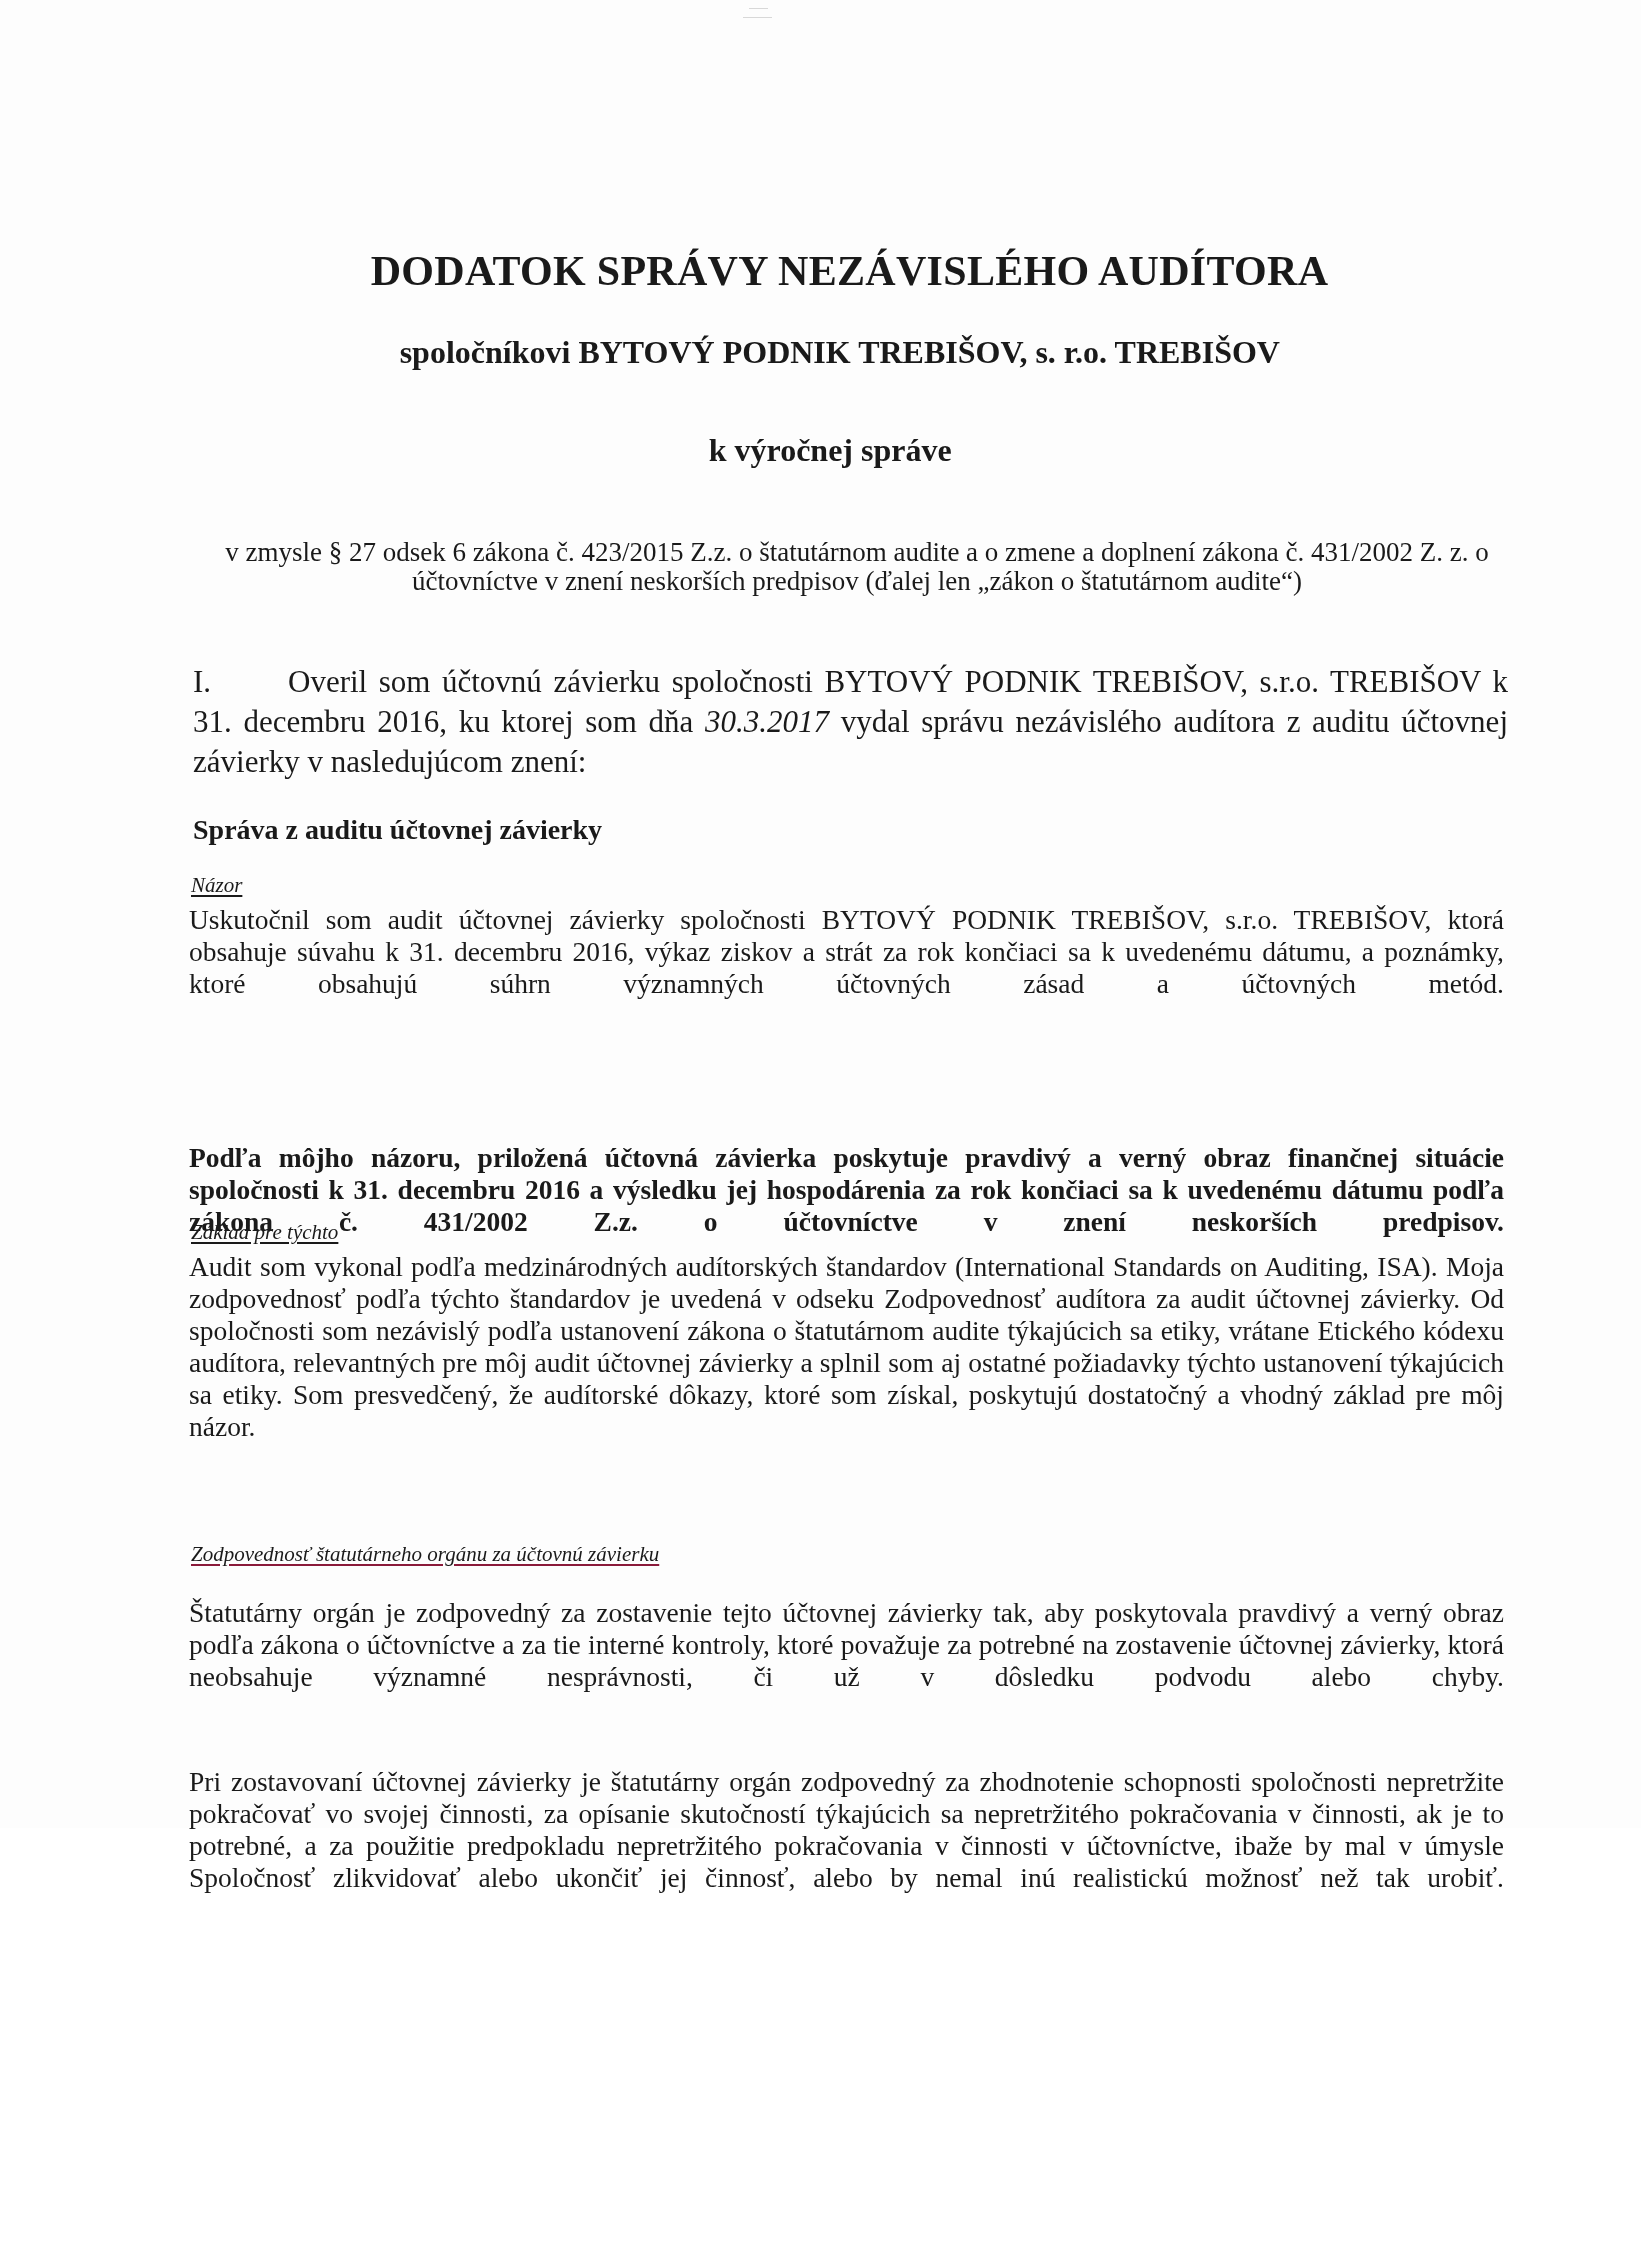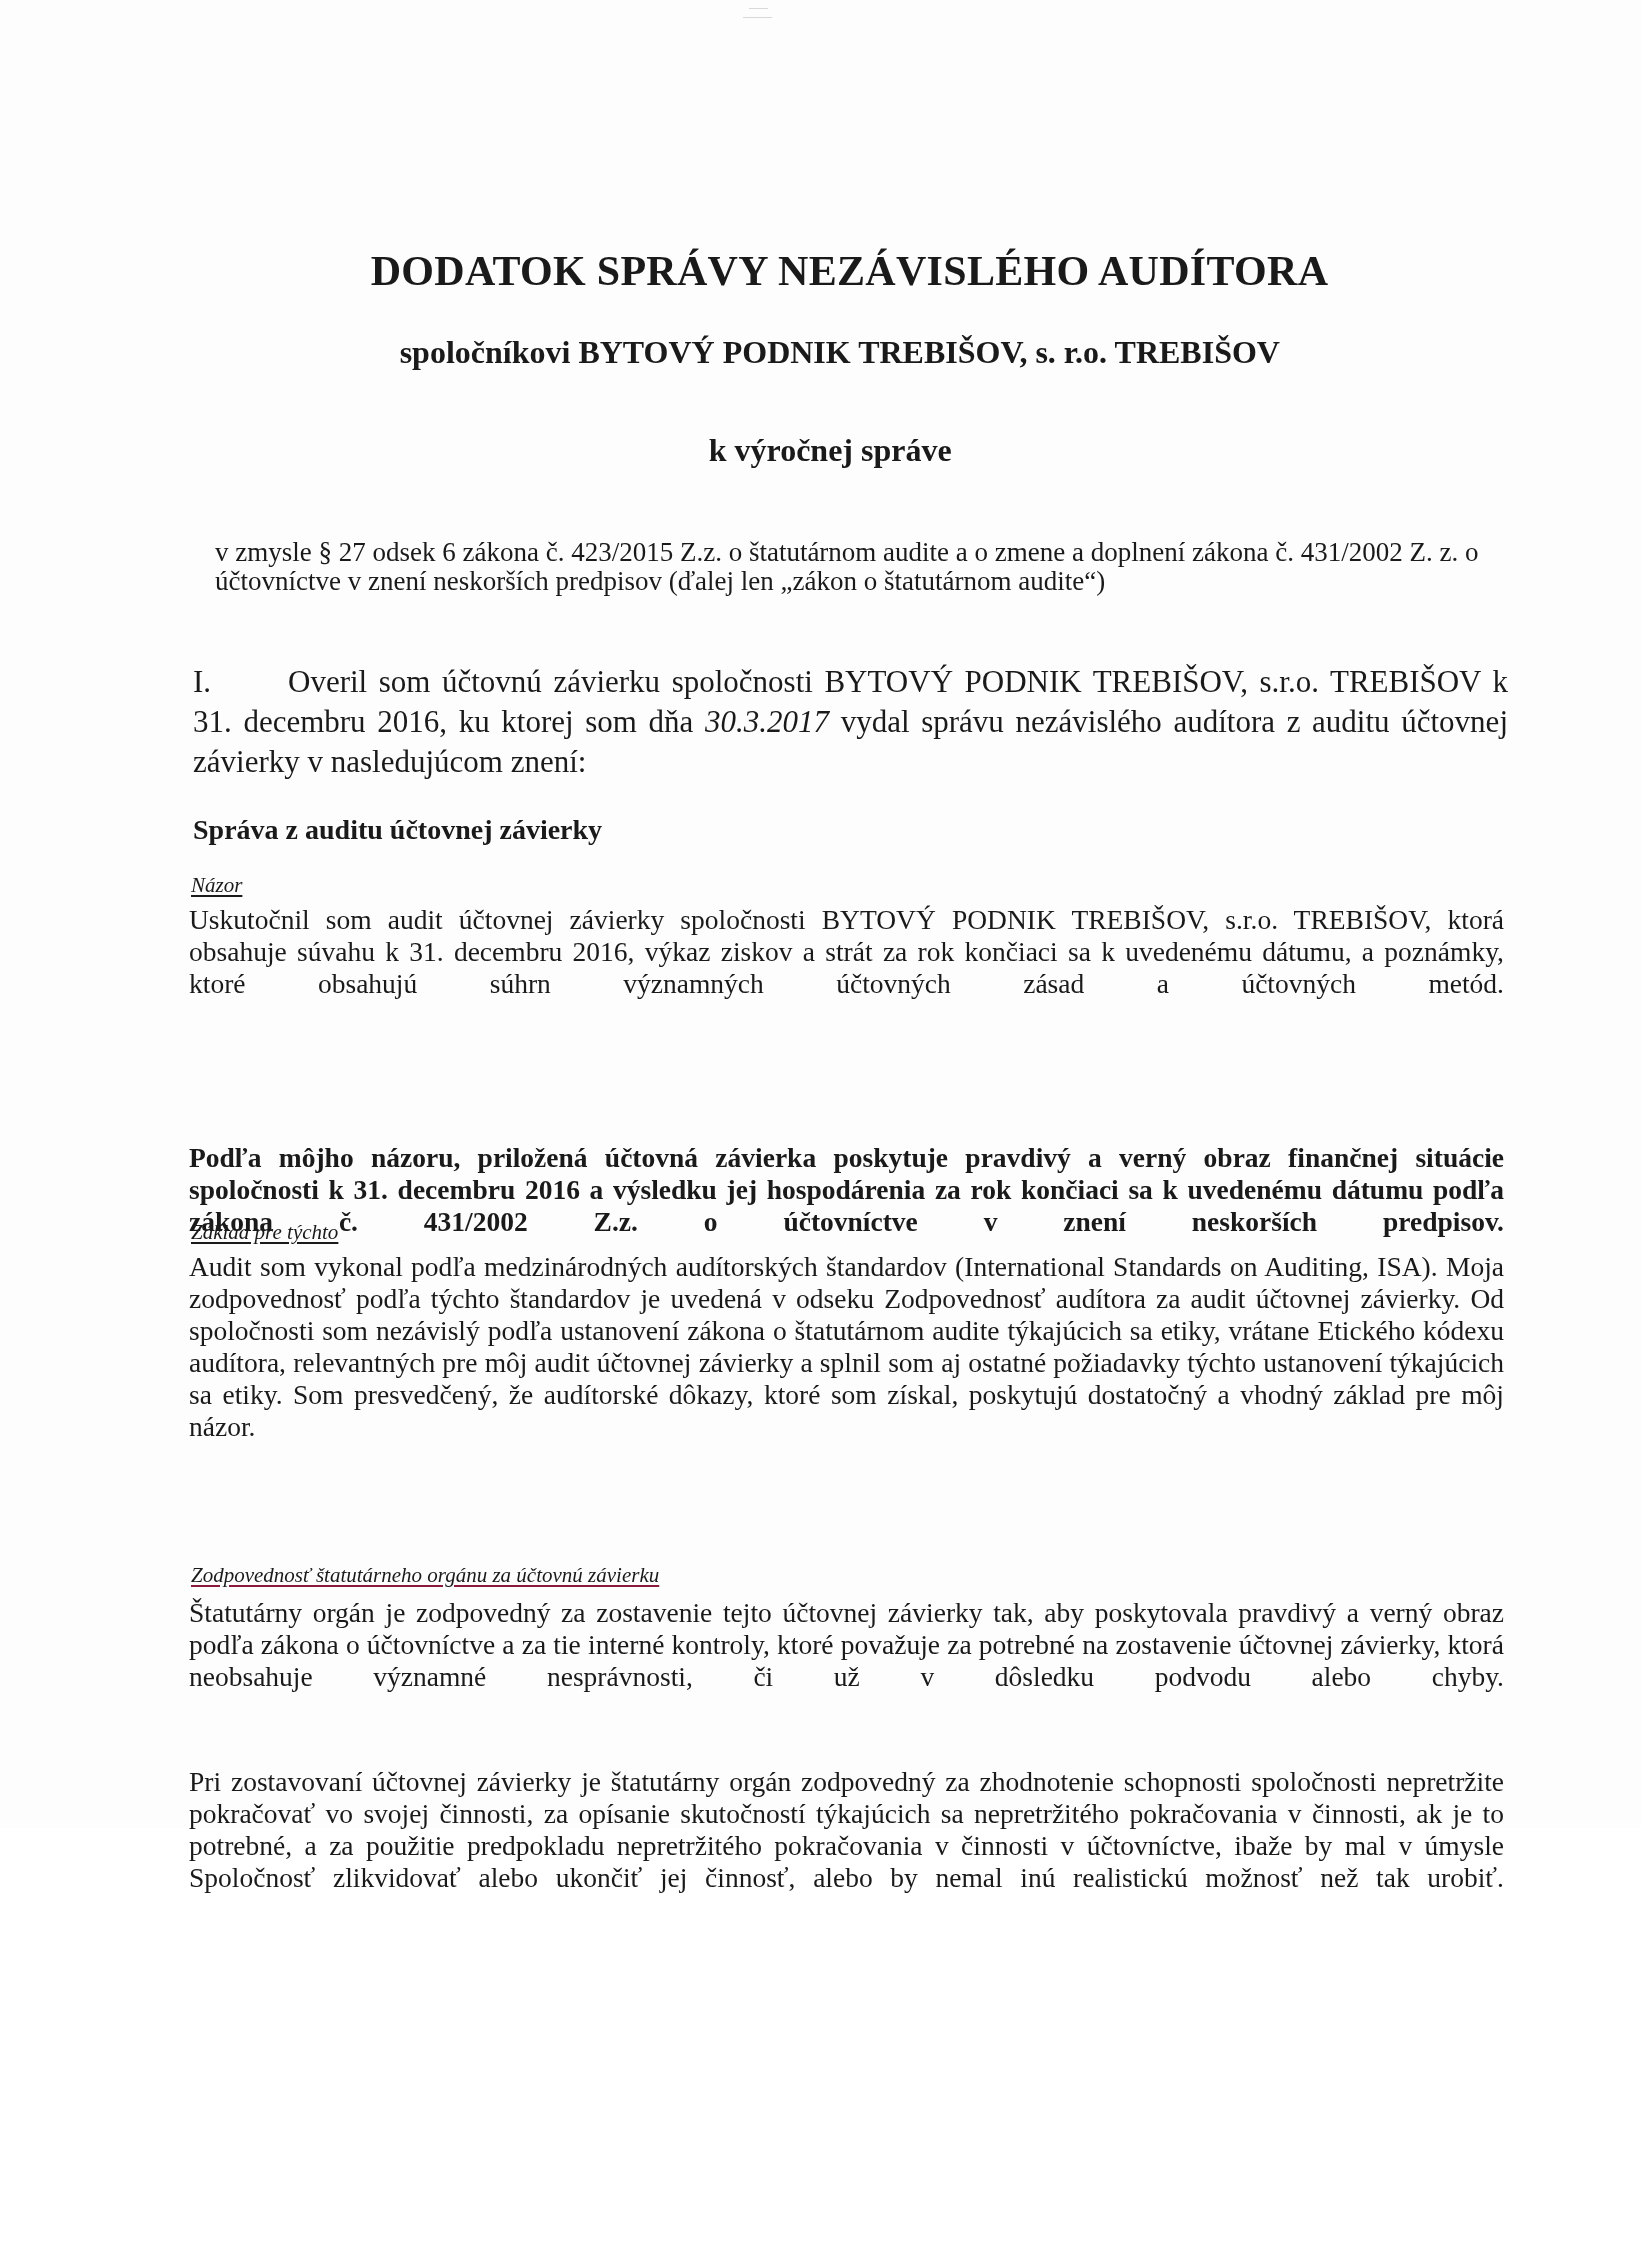--- a/index.html
+++ b/index.html
@@ -5,26 +5,26 @@
   html, body { margin: 0; padding: 0; background: #ffffff; }
   body { width: 1641px; height: 2257px; position: relative; overflow: hidden;
          font-family: "Liberation Serif", serif; color: #1a1a1a; }
   .page { position: absolute; left: 0; top: 0; width: 1641px; height: 1828px; background: #fdfdfd; }
   .scan-mark { position: absolute; background: #d8d8d8; height: 1px; }
   .title { position: absolute; left: 0; width: 1641px; text-align: center; font-weight: bold; }
   .t1 { top: 247px; font-size: 42px; letter-spacing: 0.3px; left: 29px; }
   .t2 { top: 334px; font-size: 32px; left: 19.3px; }
   .t3 { top: 432px; font-size: 32px; left: 9.7px; }
   .block { position: absolute; left: 191px; width: 1313px; font-size: 31px; line-height: 40px; text-align: justify; }
-  .law { left: 215px; width: 1284px; top: 538px; text-align: left; font-size: 27px; line-height: 29.4px; }
+  .law { left: 215px; width: 1284px; top: 538px; text-align: center; font-size: 27px; line-height: 29.4px; }
   .intro { top: 662px; width: 1315px; left: 193px; }
   .intro .num { display: inline-block; width: 95px; }
   .sec-head { position: absolute; left: 193px; font-weight: bold; font-size: 28px; }
   .sub-head { position: absolute; left: 191px; font-style: italic; font-size: 21px; text-decoration: underline; text-underline-offset: 2.9px; }
-  .sub-head.red { text-decoration-color: #8a1a3a; margin-top: 21px; }
+  .sub-head.red { text-decoration-color: #8a1a3a; }
   .para { position: absolute; left: 189px; width: 1315px; font-size: 27.5px; line-height: 32px; text-align: justify; }
   .para::after { content: ""; display: inline-block; width: 100%; height: 0; }
 </style>
 </head>
 <body>
 
 <div class="page">
   <div class="scan-mark" style="left:749px; top:7.7px; width:19.3px;"></div>
   <div class="scan-mark" style="left:743px; top:17.4px; width:29px;"></div>
 

